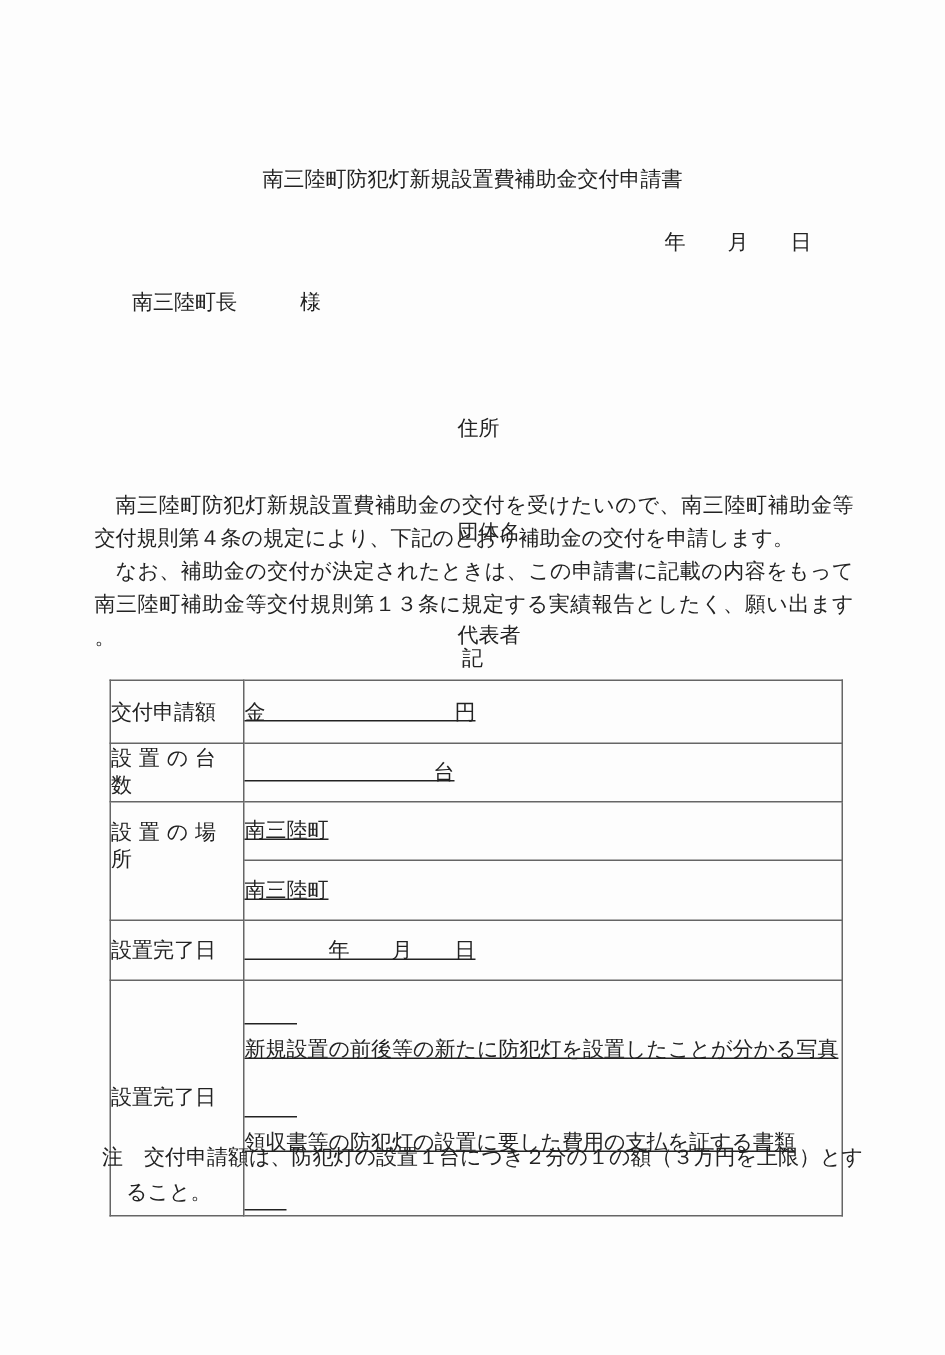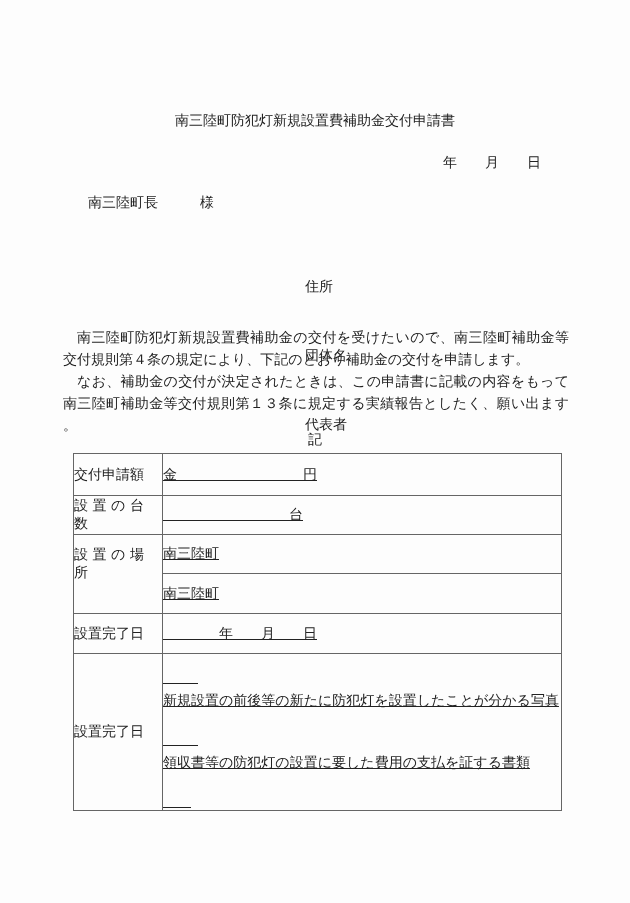--- a/index.html
+++ b/index.html
@@ -131,14 +131,15 @@
         <td class="lbl"><span class="jl">設置完了日</span></td>
         <td class="val">
           <div>新規設置の前後等の新たに防犯灯を設置したことが分かる写真</div>
           <div>領収書等の防犯灯の設置に要した費用の支払を証する書類</div>
         </td>
       </tr>
     </tbody>
       </table>
   </div>
 
+  <div class="abs note">注　交付申請額は、防犯灯の設置１台につき２分の１の額（３万円を上限）とすること。</div>
 
 </div>
 
 </body></html>

